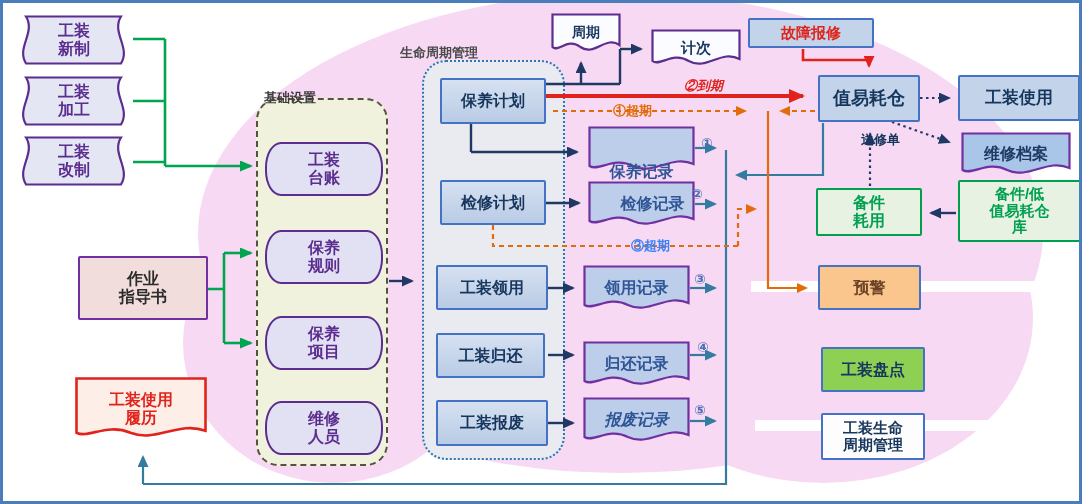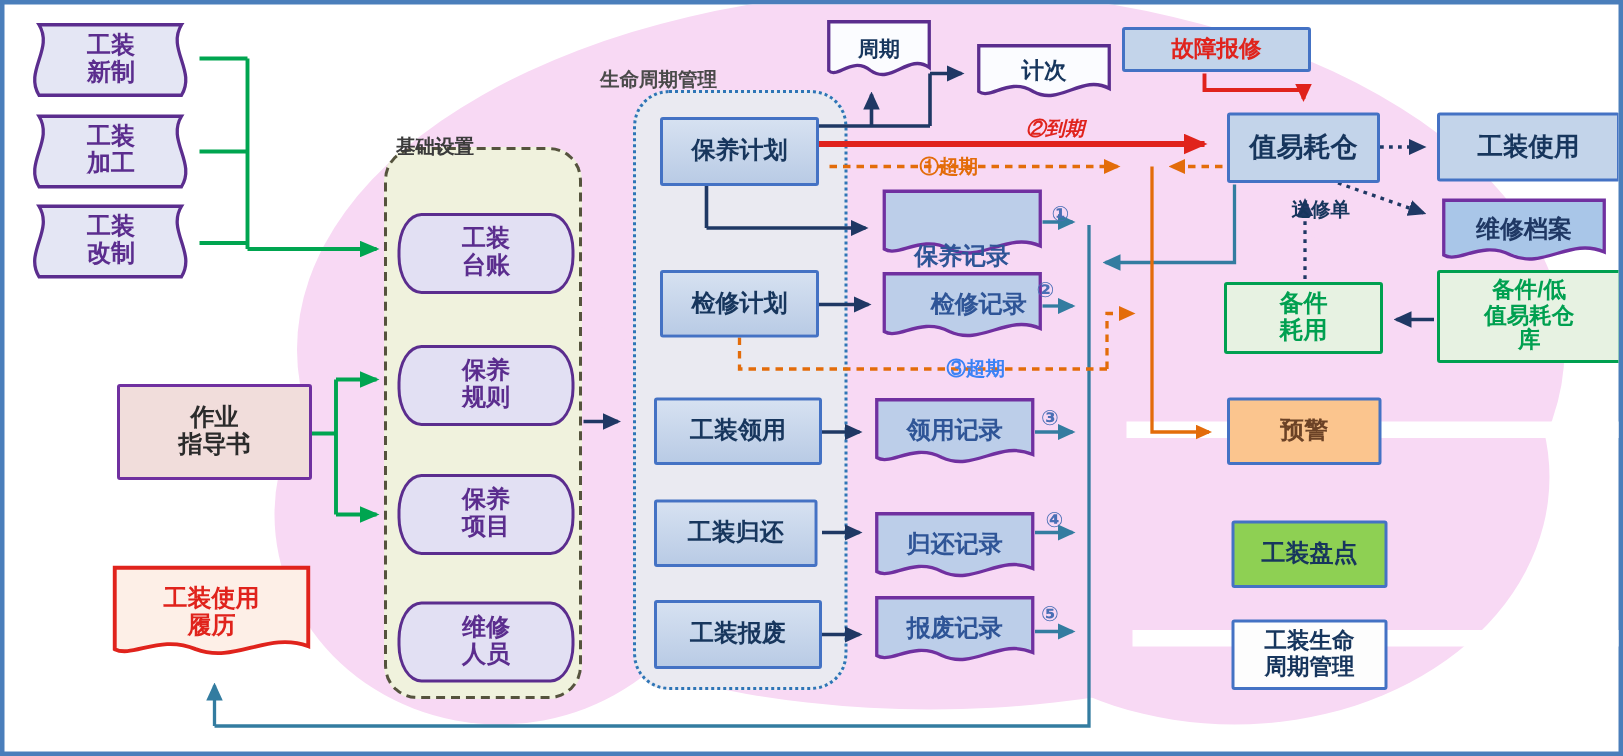--- a/index.html
+++ b/index.html
@@ -193,21 +193,21 @@
         <path d="M1.5,1.5 L105.5,1.5 L105.5,38 C83.46000000000001,28 66.34,50 44.94,40 C25.68,30 10.700000000000001,46 1.5,40 Z" fill="#bccee9" stroke="#7030a0" stroke-width="2.2"></path>
       </svg>
     <span class="lbl" style="color:#2f5597;font-size:16px;">领用记录</span>
   </div>
   <div class="node" style="left:580px;top:338px;width:107px;height:46px;">
       <svg width="107" height="46">
         <path d="M1.5,1.5 L105.5,1.5 L105.5,38 C83.46000000000001,28 66.34,50 44.94,40 C25.68,30 10.700000000000001,46 1.5,40 Z" fill="#bccee9" stroke="#7030a0" stroke-width="2.2"></path>
       </svg>
     <span class="lbl" style="color:#2f5597;font-size:16px;">归还记录</span>
   </div>
-  <div class="node" style="left:580px;top:394px;width:107px;height:46px;">
+  <div class="node" style="left:580px;top:394px;width:107px;height:46px;font-style:italic;">
       <svg width="107" height="46">
         <path d="M1.5,1.5 L105.5,1.5 L105.5,38 C83.46000000000001,28 66.34,50 44.94,40 C25.68,30 10.700000000000001,46 1.5,40 Z" fill="#bccee9" stroke="#7030a0" stroke-width="2.2"></path>
       </svg>
     <span class="lbl" style="color:#2f5597;font-size:16px;">报废记录</span>
   </div>
 
   <span class="num" style="left:698px;top:132px;">①</span>
   <span class="num" style="left:688px;top:183px;">②</span>
   <span class="num" style="left:691px;top:268px;">③</span>
   <span class="num" style="left:694px;top:336px;">④</span>

